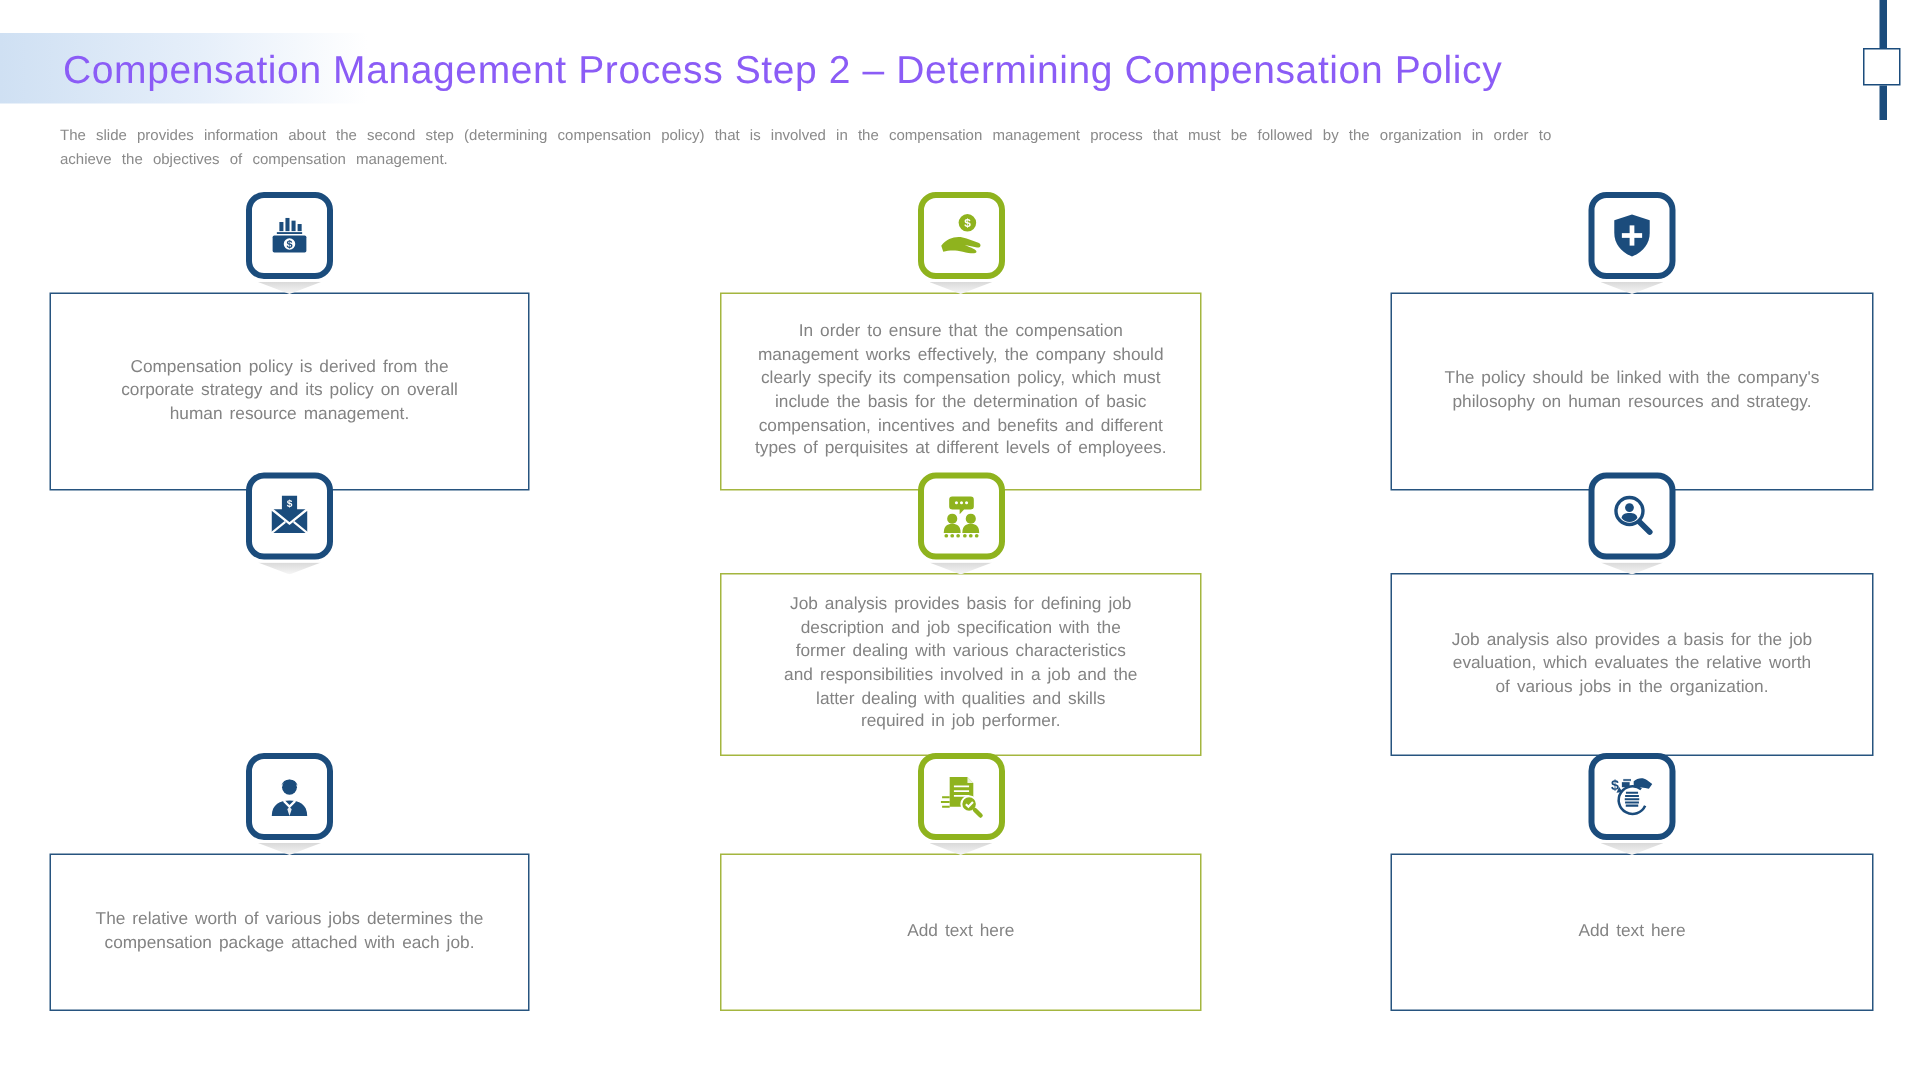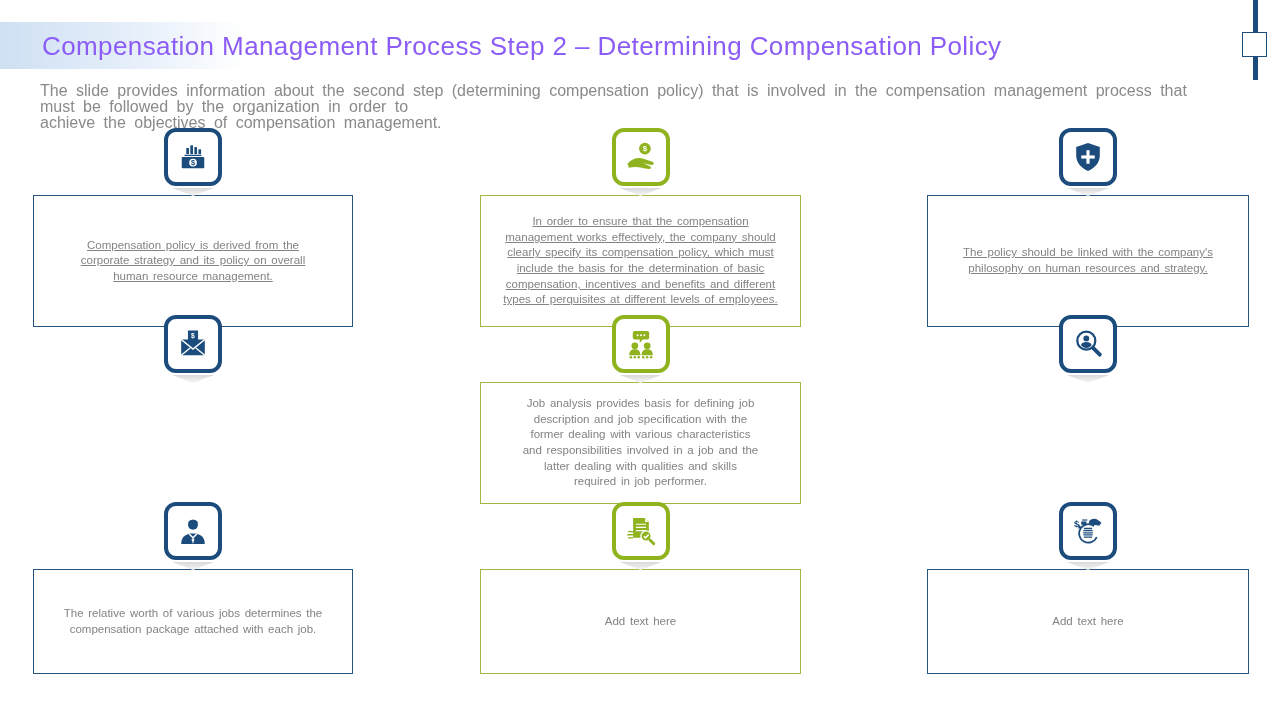--- a/index.html
+++ b/index.html
@@ -3,21 +3,21 @@
 <meta charset="utf-8">
 <style>
   html,body{margin:0;padding:0;background:#fff;}
   .slide{position:relative;width:1280px;height:720px;background:#ffffff;overflow:hidden;
          font-family:"Liberation Sans", sans-serif;}
   
   .title-bg{position:absolute;left:0;top:22px;width:245px;height:47px;
             background:linear-gradient(90deg,#cfe0f3 0%,#e6effa 55%,rgba(255,255,255,0) 100%);}
   .page-title{position:absolute;left:42px;top:31px;font-size:26px;color:#8b5cf6;
               letter-spacing:0.4px;font-weight:400;}
-  .subtitle{position:absolute;left:40px;top:83px;width:1180px;font-size:16px;color:#8a8a8a;
+  .subtitle{position:absolute;left:40px;top:83px;width:1180px;font-size:10px;color:#8a8a8a;
             line-height:16px;word-spacing:4px;white-space:pre-line;}
   .deco-line{position:absolute;left:1253px;top:0;width:5px;height:80px;background:#1b4c7c;}
   .deco-square{position:absolute;left:1242px;top:32px;width:25px;height:25px;background:#fff;
                border:1.6px solid #1b4c7c;box-sizing:border-box;}
   
   .cell{position:absolute;display:flex;flex-direction:column;}
   .c0{left:33px;width:320px;} .c1{left:480px;width:321px;} .c2{left:927px;width:322px;}
   .r1{top:128px;} .r2{top:315px;} .r3{top:502px;}
   .tile{width:58px;height:58px;box-sizing:border-box;border:4px solid;border-radius:12px;
         background:#fff;display:flex;align-items:center;justify-content:center;margin:0 auto;}
@@ -25,21 +25,21 @@
   .cell.green .tile{border-color:#8fb31e;color:#8fb31e;}
   .chev{width:42px;height:8px;margin:2px auto 0;
         background:linear-gradient(#d9d9d9,#f7f7f7);
         clip-path:polygon(0 0,50% 100%,100% 0);}
   .box{margin-top:-1px;box-sizing:border-box;border:1px solid;background:#fff;
        display:flex;align-items:center;justify-content:center;text-align:center;
        white-space:pre-line;color:#838383;font-size:11.5px;line-height:15.6px;
        word-spacing:1.5px;padding:4px 10px;}
   .cell.blue  .box{border-color:#27547f;}
   .cell.green .box{border-color:#a4b63f;}
-  .r1 .box{height:132px;text-decoration:underline;} .r2 .box{height:122px;} .r3 .box{height:105px;}
+  .r1 .box{height:132px;} .r2 .box{height:122px;} .r3 .box{height:105px;}
   .tile svg{width:36px;height:36px;display:block;}
 </style>
 </head>
 <body>
 
 <div class="slide">
 
   <div class="title-bg"></div>
   <div class="page-title">Compensation Management Process Step 2 – Determining Compensation Policy</div>
   <div class="subtitle">The slide provides information about the second step (determining compensation policy) that is involved in the compensation management process that must be followed by the organization in order to
@@ -140,20 +140,23 @@
   <div class="cell blue c2 r2">
     <div class="tile">
       <svg viewBox="0 0 32 32" fill="currentColor">
         <circle cx="14.5" cy="13" r="8" fill="none" stroke="currentColor" stroke-width="2"></circle>
         <circle cx="14.5" cy="11" r="2.6"></circle>
         <path d="M9.8 17.2 C10.1 14.8 12 14.2 14.5 14.2 C17 14.2 18.9 14.8 19.2 17.2 C18 18.7 16.4 19.5 14.5 19.5 C12.6 19.5 11 18.7 9.8 17.2 Z"></path>
         <path d="M20.5 19.5 L26.5 25.5" stroke="currentColor" stroke-width="3.4" stroke-linecap="round"></path>
       </svg>
     </div>
     <div class="chev"></div>
+    <div class="box">Job analysis also provides a basis for the job
+evaluation, which evaluates the relative worth
+of various jobs in the organization.</div>
   </div>
 
   <div class="cell blue c0 r3">
     <div class="tile">
       <svg viewBox="0 0 32 32" fill="currentColor">
         <circle cx="16" cy="10.5" r="4.4"></circle>
         <path d="M11.2 9.5 a5 5 0 0 1 9.6 0 l-1.6 -1.4 c-2 1.2 -4.8 1 -6.4 -0.4 z"></path>
         <path d="M5.5 27.5 C5.5 20.5 10.5 18.3 16 18.3 C21.5 18.3 26.5 20.5 26.5 27.5 Z"></path>
         <path d="M12.6 18.6 L16 22 L19.4 18.6" stroke="#fff" stroke-width="1.3" fill="none"></path>
         <path d="M16 22 l-1.3 1.6 1.3 4 1.3 -4 z" fill="#fff" opacity="0.9"></path>

